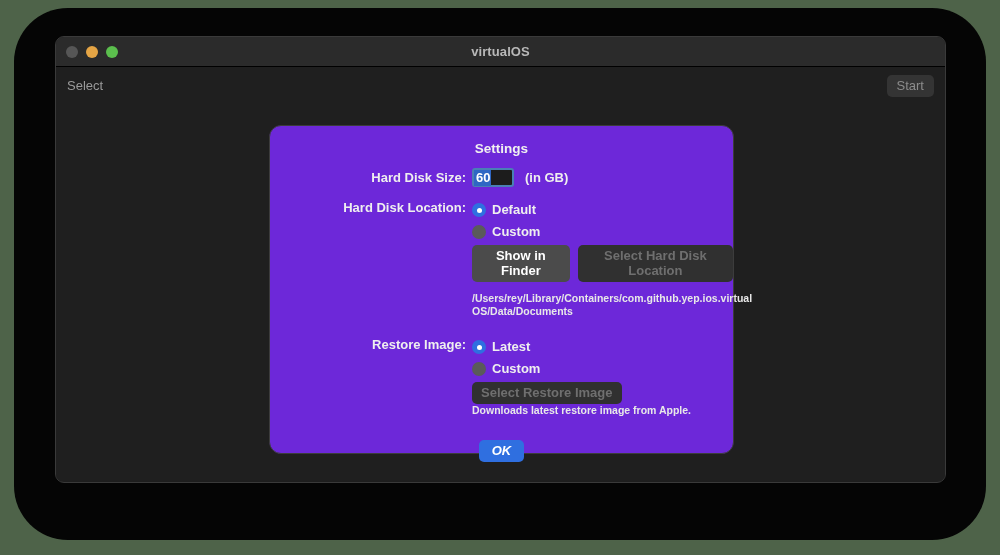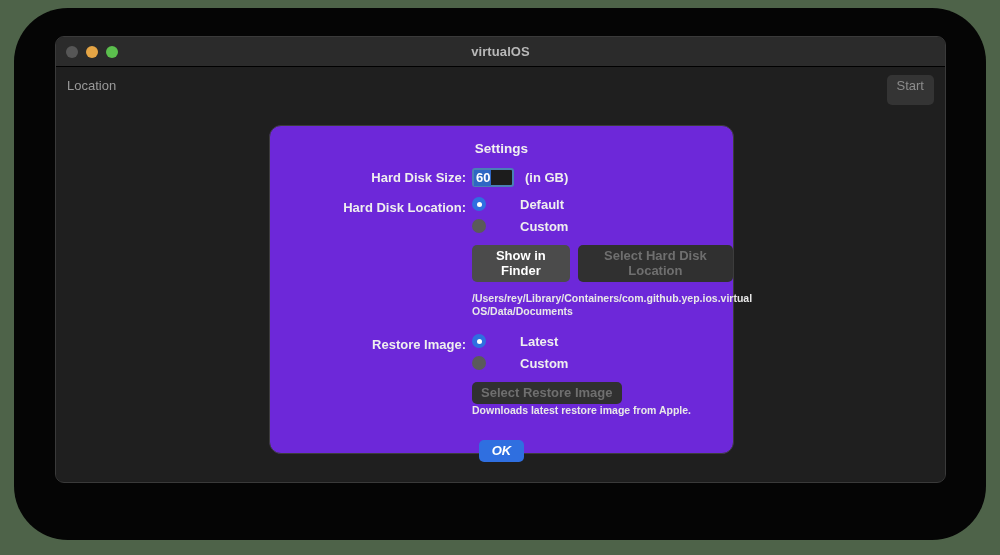--- a/index.html
+++ b/index.html
@@ -93,21 +93,21 @@
 
   .start-button {
     position: absolute;
     right: 11px;
     top: 8px;
     background: #343434;
     color: #8c8c8c;
     font-size: 13px;
     border: none;
     border-radius: 5px;
-    padding: 3px 10px 12px 10px;
+    padding: 3px 10px 4px 10px;
     font-family: "Liberation Sans", sans-serif;
     cursor: default;
   }
 
   
   .dialog {
     position: absolute;
     left: 213px;
     top: 58px;
     width: 465px;
@@ -171,23 +171,22 @@
   .unit-label {
     font-size: 13px;
     font-weight: bold;
     color: #efefef;
     margin-left: 11px;
   }
 
   
   .radio-line {
     display: flex;
-    align-items: flex-start;
+    align-items: flex-end;
     height: 20px;
-    gap: 28px;
   }
   .radio {
     width: 14px;
     height: 14px;
     border-radius: 50%;
     margin-right: 6px;
     flex: none;
     position: relative;
     background: #5a5a5a;
   }
@@ -283,21 +282,21 @@
     <div class="traffic-lights">
       <span class="tl close"></span>
       <span class="tl min"></span>
       <span class="tl max"></span>
     </div>
     <div class="window-title">virtualOS</div>
   </div>
 
   <div class="content">
 
-    <div class="status-text">Location</div>
+    <div class="status-text">Select</div>
 
     <button class="start-button">Start</button>
 
     <div class="dialog">
 
       <div class="dialog-title">Settings</div>
 
       <div class="row">
         <div class="row-label">Hard Disk Size:</div>
         <div class="row-field">

